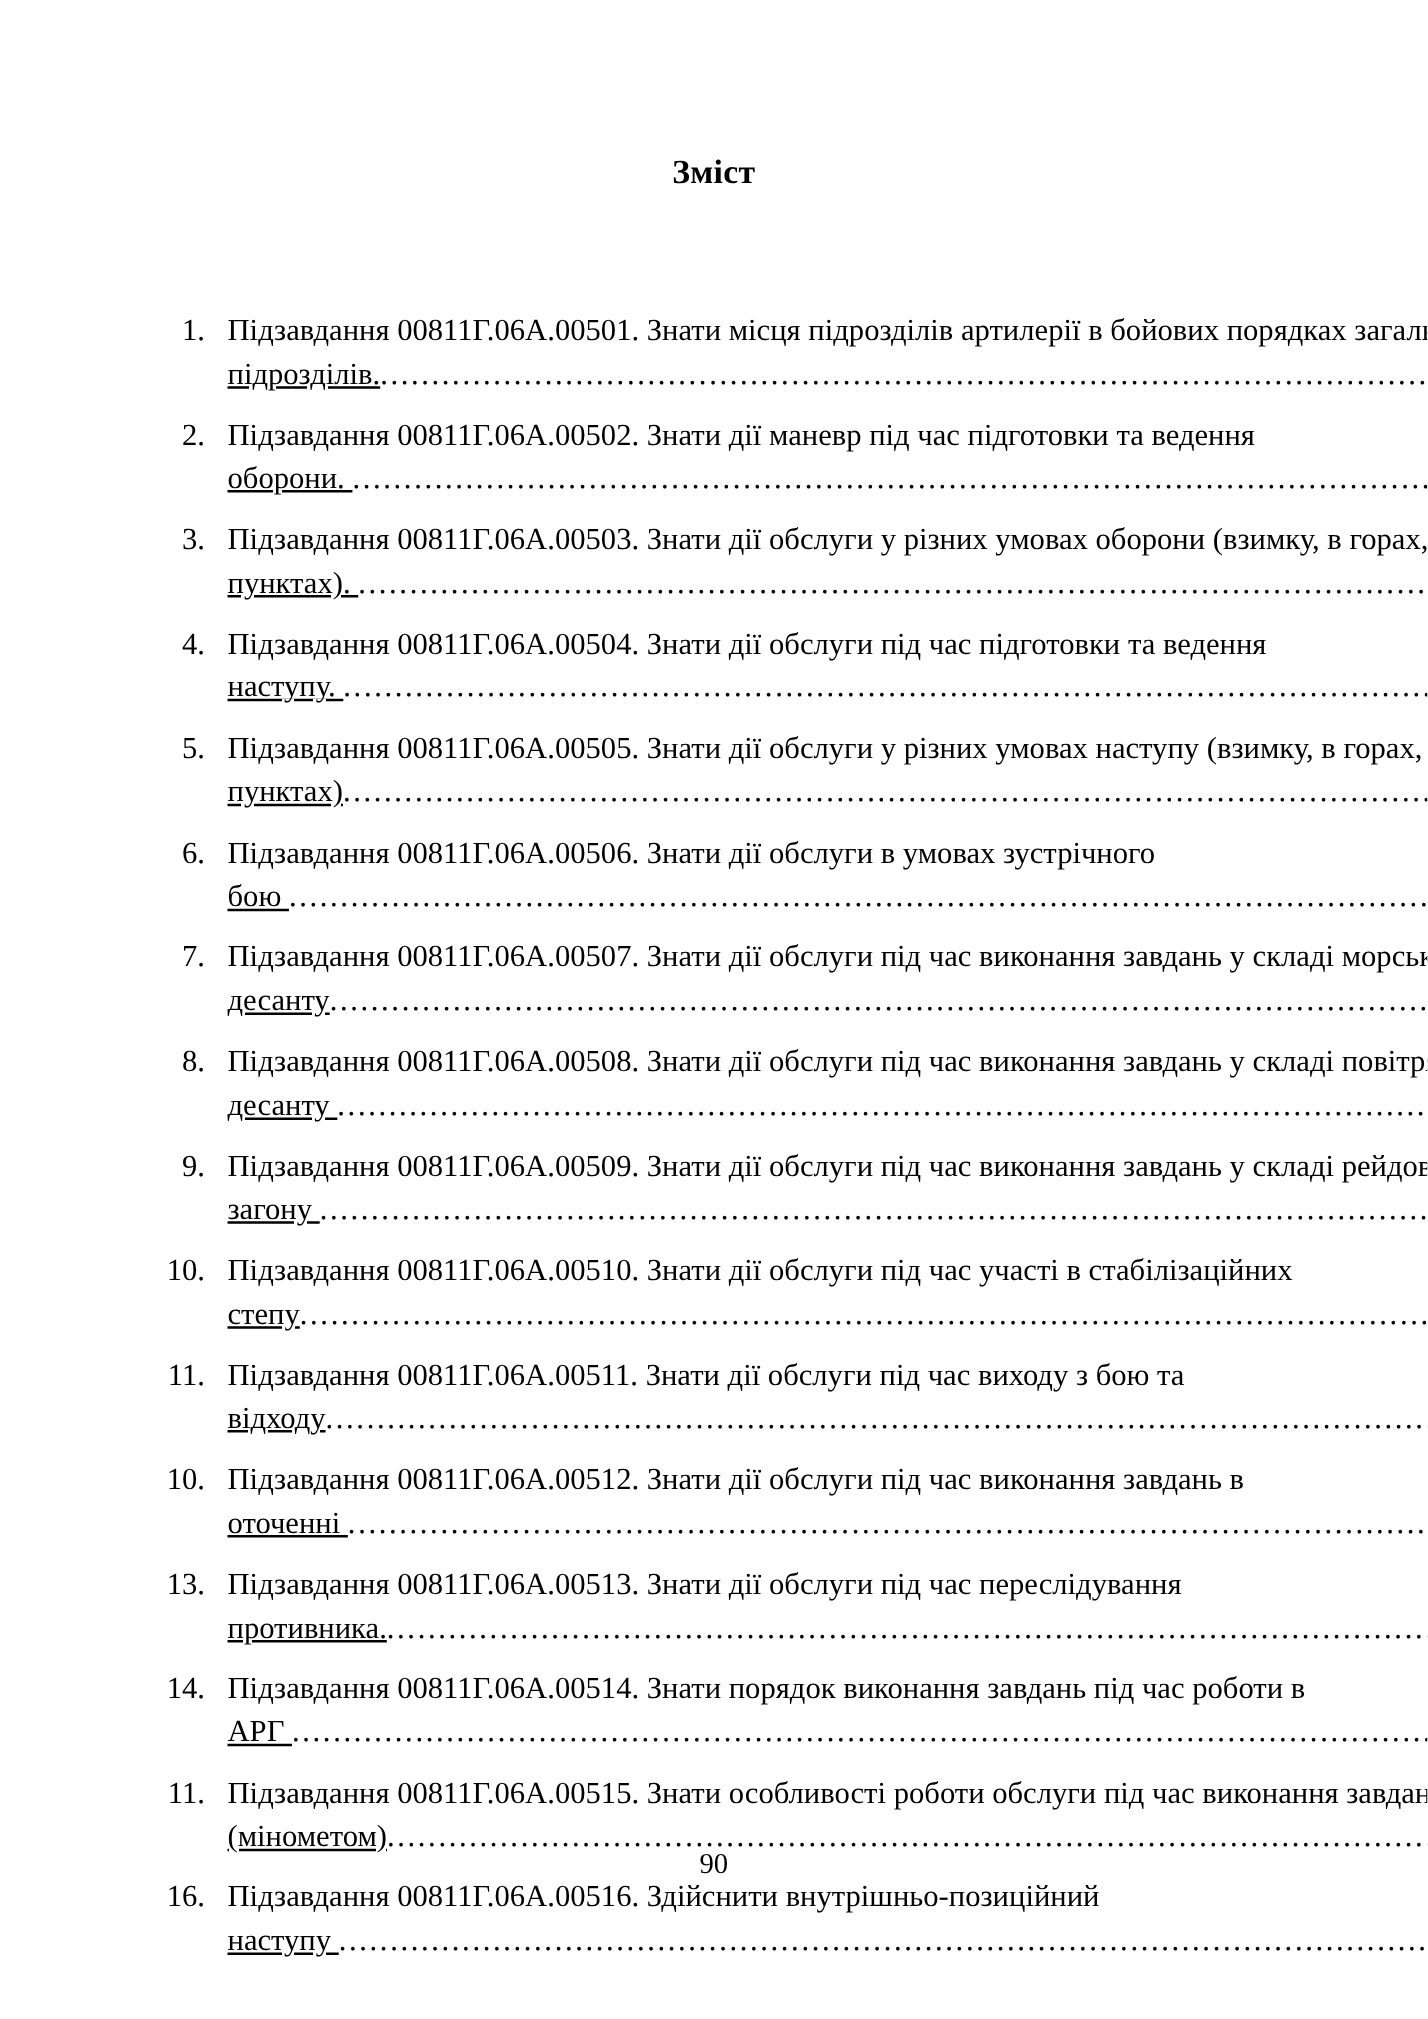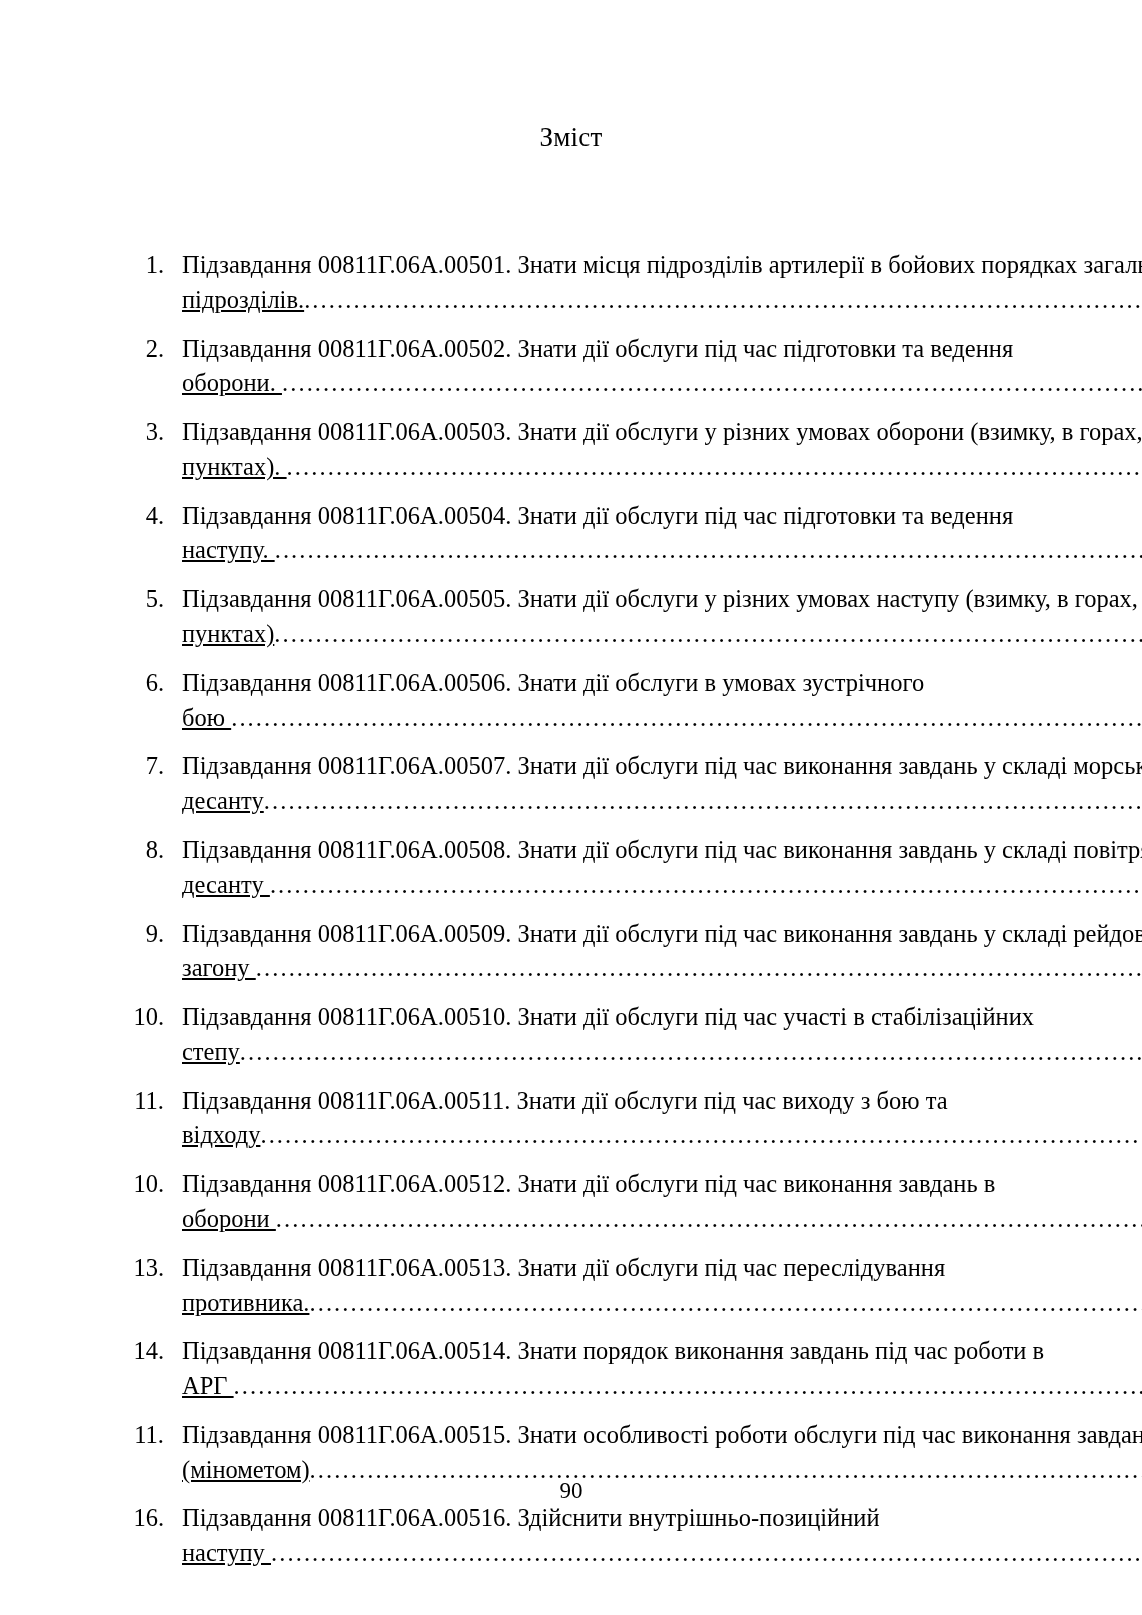--- a/index.html
+++ b/index.html
@@ -21,21 +21,21 @@
     overflow: hidden;
   }
 
   .page-title {
     position: absolute;
     top: 122px;
     left: 0;
     width: 1142px;
     text-align: center;
     font-size: 27px;
-    font-weight: normal;
+    font-weight: bold;
     letter-spacing: 0.2px;
   }
 
   .toc {
     position: absolute;
     top: 248px;
     left: 112px;
     width: 880px;
   }
 
@@ -115,21 +115,21 @@
           <div class="toc-inline"><span class="toc-text">Підзавдання 00811Г.06А.00501. Знати місця підрозділів артилерії в бойових порядках загальновійськових</span> </div>
           <div class="leader-row">
             <span class="tail-text">підрозділів.</span>
             <span class="leader-fill">...................................................................................................................................................................................................................................................................</span>
           </div>
         </div>
       </div>
       <div class="toc-entry">
         <div class="toc-num">2.</div>
         <div class="toc-body">
-          <div class="toc-inline"><span class="toc-text">Підзавдання 00811Г.06А.00502. Знати дії обслуги під час підготовки та ведення</span> </div>
+          <div class="toc-inline"><span class="toc-text">Підзавдання 00811Г.06А.00502. Знати дії маневр під час підготовки та ведення</span> </div>
           <div class="leader-row">
             <span class="tail-text">оборони. </span>
             <span class="leader-fill">...................................................................................................................................................................................................................................................................</span>
           </div>
         </div>
       </div>
       <div class="toc-entry">
         <div class="toc-num">3.</div>
         <div class="toc-body">
           <div class="toc-inline"><span class="toc-text">Підзавдання 00811Г.06А.00503. Знати дії обслуги у різних умовах оборони (взимку, в горах, в степу, у населених</span> </div>
@@ -217,21 +217,21 @@
             <span class="tail-text">відходу</span>
             <span class="leader-fill">...................................................................................................................................................................................................................................................................</span>
           </div>
         </div>
       </div>
       <div class="toc-entry">
         <div class="toc-num">10.</div>
         <div class="toc-body">
           <div class="toc-inline"><span class="toc-text">Підзавдання 00811Г.06А.00512. Знати дії обслуги під час виконання завдань в</span> </div>
           <div class="leader-row">
-            <span class="tail-text">оборони </span>
+            <span class="tail-text">оточенні </span>
             <span class="leader-fill">...................................................................................................................................................................................................................................................................</span>
           </div>
         </div>
       </div>
       <div class="toc-entry">
         <div class="toc-num">13.</div>
         <div class="toc-body">
           <div class="toc-inline"><span class="toc-text">Підзавдання 00811Г.06А.00513. Знати дії обслуги під час переслідування</span> </div>
           <div class="leader-row">
             <span class="tail-text">противника.</span>

